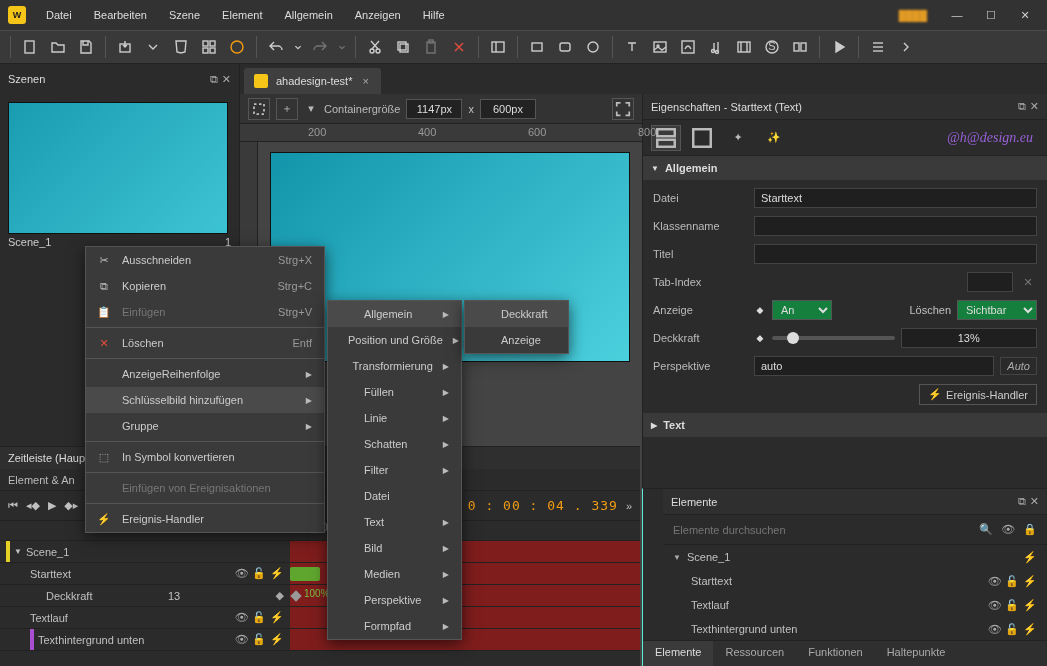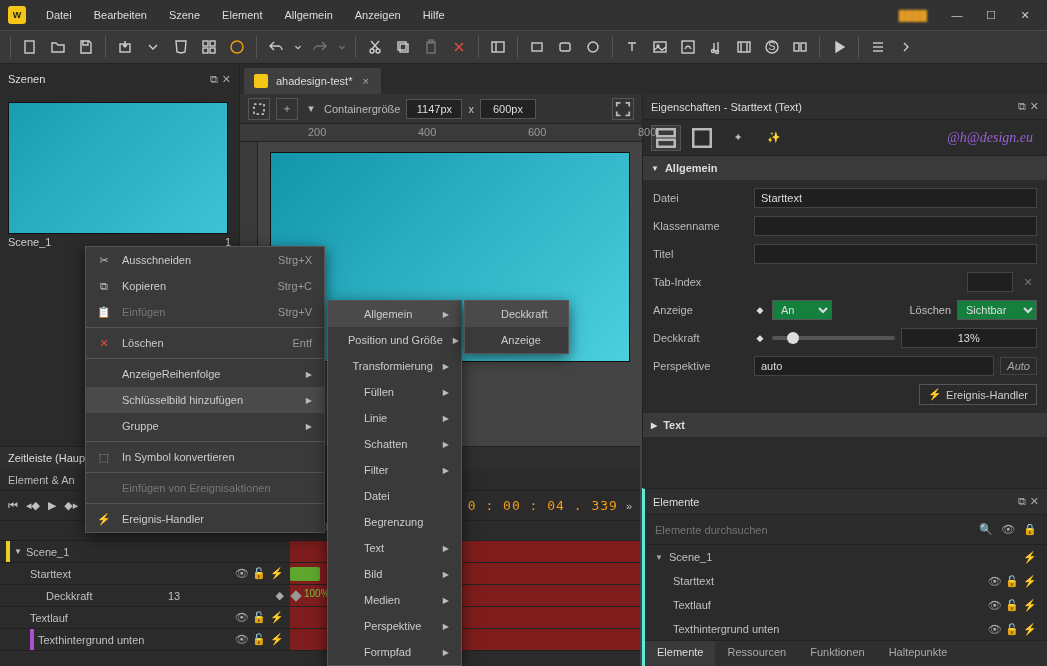--- a/index.html
+++ b/index.html
@@ -92,21 +92,21 @@
 .tlrow .nm.lvl2 { padding-left:30px;}
 .tlrow .nm.lvl3 { padding-left:46px;}
 .ybar { width:4px; height:100%; background:#e6d026;}
 .pbar { width:4px; height:100%; background:#a84fcf;}
 .tlrow .icons { margin-left:auto; display:flex; gap:4px; color:#aaa; padding-right:6px;}
 .tlrow .track { flex:1; height:100%; background:#7f1d1d; position:relative;}
 .seg-green { position:absolute; left:0; top:4px; height:14px; width:30px; background:#5fa62f; border-radius:2px;}
 .diamond { position:absolute;top:7px;width:8px;height:8px;background:#999;transform:rotate(45deg);}
 
 
-.elements { position:absolute; right:0; bottom:0; width:405px; height:178px; background:#2b2b2b; border-top:1px solid #222; border-left:3px solid #5eead4;}
+.elements { position:absolute; right:0; bottom:0; width:405px; height:178px; background:#2b2b2b; border-top:1px solid #222; border-left:1px solid #5eead4;padding-left:20px;}
 .el-search { height:30px; display:flex; align-items:center; padding:0 10px; gap:8px; border-bottom:1px solid #222;}
 .el-search input { flex:1; background:transparent; border:none; color:#bbb; outline:none;}
 .el-search .ic { color:#aaa; }
 .el-rows .erow { height:24px; display:flex; align-items:center; padding:0 10px; gap:6px;}
 .erow .tri { font-size:8px; color:#aaa;}
 .erow .icons { margin-left:auto; display:flex; gap:4px; color:#aaa;}
 .erow.lvl1 { padding-left:28px;}
 .el-tabs { position:absolute; bottom:0; left:0; right:0; height:26px; display:flex; background:#2f2f2f; border-top:1px solid #222;}
 .el-tabs .et { padding:5px 12px; color:#aaa;}
 .el-tabs .et.active { background:#3a3a3a; color:#ddd;}
@@ -695,24 +695,20 @@
       <span class="cicon"></span>
       <span>Filter</span>
       <span class="arr">▶</span>
     </div>
     <div class="citem">
       <span class="cicon"></span>
       <span>Datei</span>
     </div>
     <div class="citem">
       <span class="cicon"></span>
-      <span>Begrenzung</span>
-    </div>
-    <div class="citem">
-      <span class="cicon"></span>
       <span>Text</span>
       <span class="arr">▶</span>
     </div>
     <div class="citem">
       <span class="cicon"></span>
       <span>Bild</span>
       <span class="arr">▶</span>
     </div>
     <div class="citem">
       <span class="cicon"></span>

